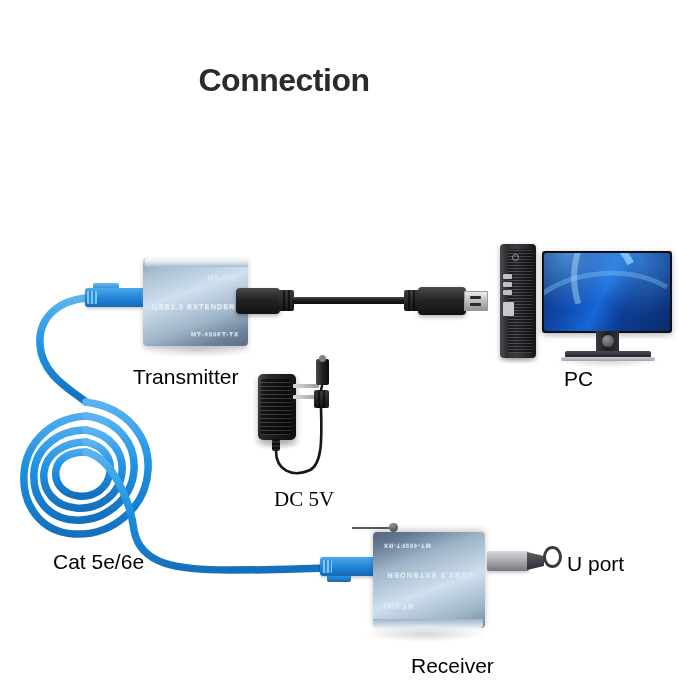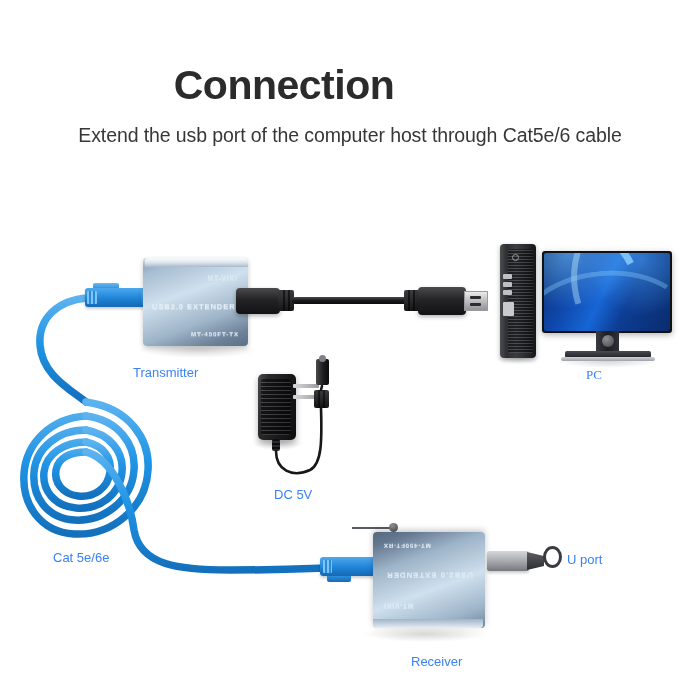--- a/index.html
+++ b/index.html
@@ -8,38 +8,38 @@
     background: #ffffff;
     font-family: "Liberation Sans", sans-serif;
     overflow: hidden;
   }
   .stage { position: relative; width: 700px; height: 700px; background: #fff; }
 
   
   .title {
     position: absolute; left: 0; top: 62px; width: 568px;
     text-align: center;
-    font-size: 41px; font-weight: 700; color: #2b2b2b;
+    font-size: 32px; font-weight: 700; color: #2b2b2b;
     letter-spacing: -0.5px;
   }
   .subtitle {
     position: absolute; left: 0; top: 124px; width: 700px;
     text-align: center;
     font-size: 19.5px; font-weight: 400; color: #37373a;
     letter-spacing: -0.1px;
   }
 
   
   .caption {
     position: absolute;
-    font-size: 13px; color: #3b82f6; white-space: nowrap;
+    font-size: 21px; color: #000000; white-space: nowrap;
   }
   #cap-transmitter { left: 133px; top: 365px; }
-  #cap-pc          { left: 586px; top: 367px; font-family: Liberation Serif, serif; }
-  #cap-dc          { left: 274px; top: 487px; }
+  #cap-pc          { left: 564px; top: 367px; }
+  #cap-dc          { left: 274px; top: 487px; font-family: Liberation Serif, serif; }
   #cap-cat         { left: 53px;  top: 550px; }
   #cap-udisk       { left: 567px; top: 552px; }
   #cap-receiver    { left: 411px; top: 654px; }
 
   
   .tx-wrap { position: absolute; left: 143px; top: 252px; width: 112px; height: 100px; }
   .tx-body {
     position: absolute; left: 0; top: 6px; width: 105px; height: 88px;
     border-radius: 4px;
     background: linear-gradient(160deg,#7e97ae 0%, #a8bed2 14%, #cfe0ee 40%, #9fb5c8 68%, #6c8098 88%, #5d7087 100%);
@@ -291,21 +291,20 @@
   .sh-psu { left:252px; top:436px; width:52px; height:14px; }
   .sh-mon { left:556px; top:354px; width:104px; height:14px; }
   .sh-tow { left:496px; top:352px; width:44px; height:12px; }
 </style>
 </head>
 <body>
 
 <div class="stage">
 
   <div class="title">Connection</div>
-  <div class="subtitle">Extend the usb port of the computer host through Cat5e/6 cable</div>
 
   <div class="shadow sh-tx"></div>
   <div class="shadow sh-rx"></div>
   <div class="shadow sh-psu"></div>
   <div class="shadow sh-mon"></div>
   <div class="shadow sh-tow"></div>
 
   <svg class="cable-svg" viewBox="0 0 700 700">
     <defs>
       <linearGradient id="blueCab" x1="0" y1="0" x2="0" y2="1">

